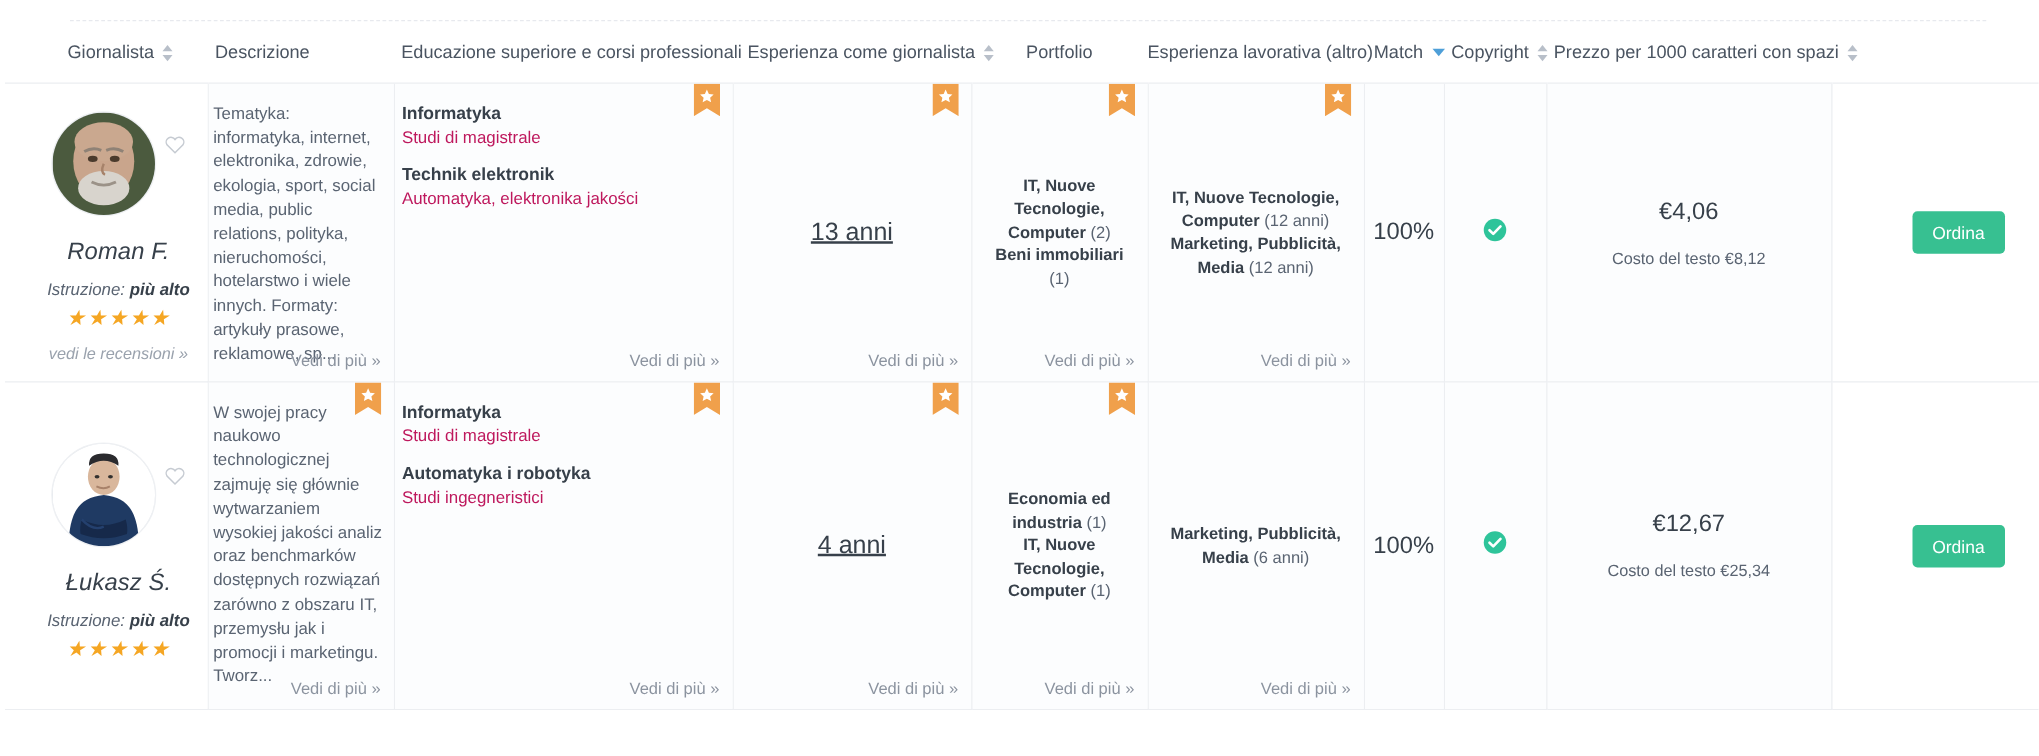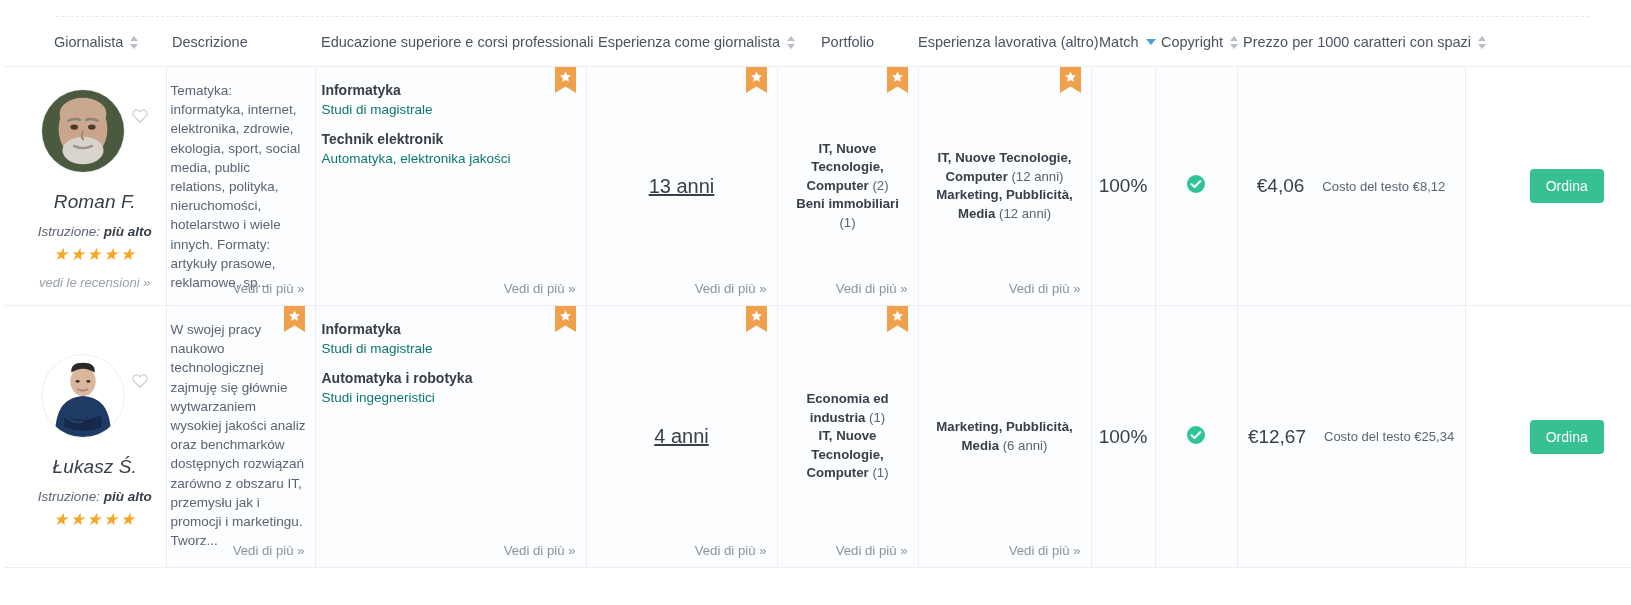--- a/index.html
+++ b/index.html
@@ -138,21 +138,21 @@
 
   .desc-text {
     font-size: 13.5px; line-height: 19.2px; color: #5a6472;
     padding: 14px 6px 0 4px;
   }
 
   .edu-block { padding: 14px 14px 0 6px; }
   .edu-item { margin-bottom: 11px; }
   .edu-item:last-child { margin-bottom: 0; }
   .edu-title { font-size: 14px; font-weight: bold; color: #37404a; line-height: 19px; }
-  .edu-sub   { font-size: 13.5px; color: #0f766e; line-height: 19px; }
+  .edu-sub   { font-size: 13.5px; color: #be185d; line-height: 19px; }
 
   .big-years {
     font-size: 20px; color: #37404a;
     text-align: center;
     display: flex; align-items: center; justify-content: center;
     height: 100%;
     text-decoration: underline;
   }
 
   .taglist {
@@ -166,21 +166,21 @@
   .match-val {
     font-size: 19px; color: #37404a;
     display: flex; align-items: center; justify-content: center;
     height: 100%;
   }
   .copy-ok {
     display: flex; align-items: center; justify-content: center;
     height: 100%;
   }
   .price-wrap {
-    display: flex; flex-direction: row; align-items: center;
+    display: flex; flex-direction: column; align-items: center;
     justify-content: center; height: 100%; gap: 18px;
   }
   .price-main { font-size: 19px; color: #37404a; }
   .price-sub  { font-size: 13px; color: #5a6472; }
 
   .order-wrap {
     display: flex; align-items: center; justify-content: center;
     height: 100%;
   }
   .order-btn {

